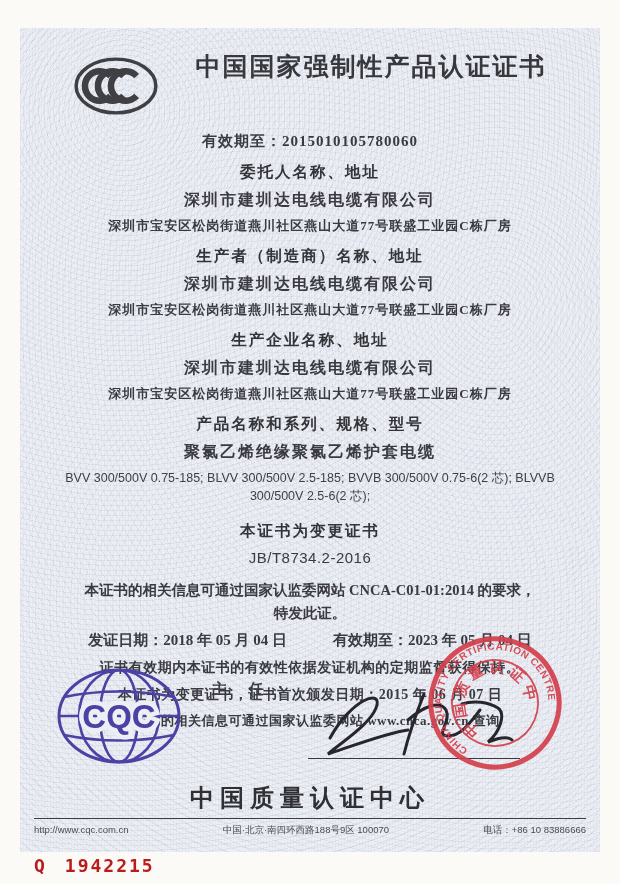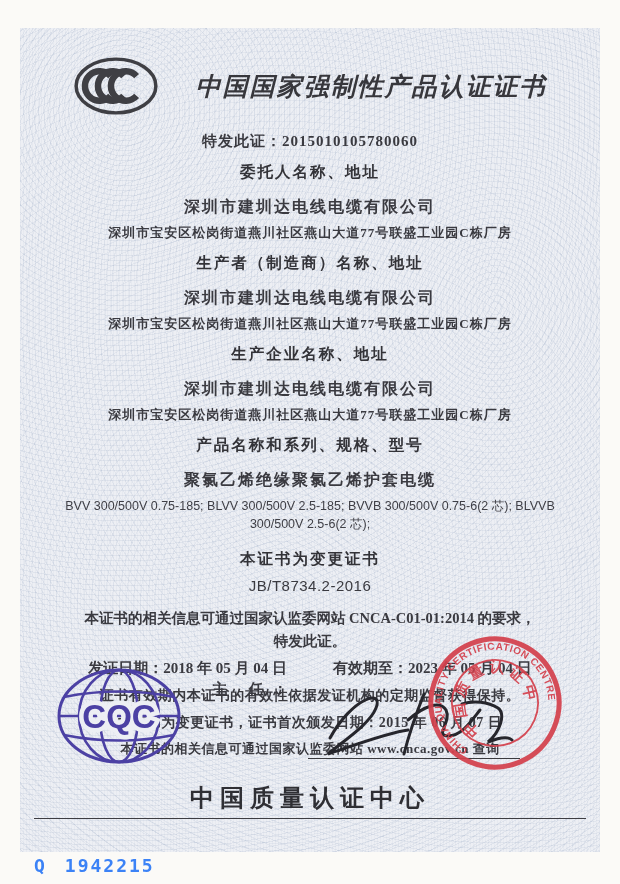--- a/index.html
+++ b/index.html
@@ -5,67 +5,67 @@
   html,body{margin:0;padding:0;}
   .page{position:relative;width:620px;height:884px;background:#fbfaf7;overflow:hidden;
         font-family:"Liberation Sans",sans-serif;color:#3a3a40;}
   .cert{position:absolute;left:20px;top:28px;width:580px;height:824px;
         background-color:#edeff4;
         background-image:
           repeating-radial-gradient(circle at 18% 10%, rgba(100,125,165,.10) 0 1px, rgba(0,0,0,0) 1px 5px),
           repeating-radial-gradient(circle at 82% 34%, rgba(100,125,165,.09) 0 1px, rgba(0,0,0,0) 1px 6px),
           repeating-radial-gradient(circle at 45% 70%, rgba(100,125,165,.08) 0 1px, rgba(0,0,0,0) 1px 7px),
           repeating-linear-gradient(90deg, rgba(120,140,175,.06) 0 1px, rgba(0,0,0,0) 1px 3px);}
-  .hdr{display:flex;align-items:center;padding:22px 26px 0 44px;font-style:italic;}
+  .hdr{display:flex;align-items:flex-start;padding:22px 26px 0 44px;}
   .hdr .title{flex:1;text-align:center;font-size:25px;font-weight:bold;letter-spacing:2px;color:#37373c;}
   .body{text-align:center;}
   .certno{margin-top:10px;font:bold 15px "Liberation Serif","DejaVu Serif",serif;letter-spacing:1px;}
   .h{margin-top:11px;font:bold 15.5px "Liberation Serif","DejaVu Serif",serif;letter-spacing:2px;color:#333338;}
-  .co{margin-top:14px;font:bold 16px "Liberation Serif","DejaVu Serif",serif;letter-spacing:2px;}
+  .co{margin-top:7px;font:bold 16px "Liberation Serif","DejaVu Serif",serif;letter-spacing:2px;}
   .addr{margin-top:6px;font:bold 13px "Liberation Serif","DejaVu Serif",serif;letter-spacing:1px;}
   .spec{margin:6px auto 16px;width:536px;font:12.5px/1.45 "Liberation Sans",sans-serif;color:#3f3f46;}
   .std{margin-top:7px;font:15px "Liberation Sans",sans-serif;letter-spacing:.5px;}
   .stmt{margin:13px auto 0;width:540px;font:bold 14.5px/1.55 "Liberation Serif","DejaVu Serif",serif;}
   .dates{margin-top:7px;display:flex;justify-content:center;gap:46px;
          font:bold 15px "Liberation Serif","DejaVu Serif",serif;}
   .note{margin-top:9px;font:bold 14px "Liberation Serif","DejaVu Serif",serif;letter-spacing:.5px;}
   .note.small{font-size:13px;margin-top:8px;}
   .cqc-logo{position:absolute;left:34px;top:638px;}
   .sig-label{position:absolute;left:192px;top:652px;font:bold 15px "Liberation Serif","DejaVu Serif",serif;
              letter-spacing:9px;}
   .sig-underline{position:absolute;left:288px;top:730px;width:212px;border-top:1.5px solid #3a3a3e;height:0;}
   .sig-svg{position:absolute;left:292px;top:652px;}
   .seal{position:absolute;left:390px;top:590px;opacity:.93;}
   .org-name{position:absolute;left:0;right:0;top:754px;text-align:center;
             font-weight:bold;font-size:24px;letter-spacing:6px;color:#2f2f34;}
   .rule{position:absolute;left:14px;right:14px;top:790px;border-top:1.6px solid #3d3d42;height:0;}
   .foot{position:absolute;left:14px;right:14px;top:796px;display:flex;justify-content:space-between;
         align-items:baseline;font-size:9.5px;color:#4b4b52;}
-  .serial{position:absolute;left:34px;top:855px;color:#3b82f6;
+  .serial{position:absolute;left:34px;top:855px;color:#b91c1c;
           font-family:"DejaVu Sans Mono","Liberation Mono",monospace;font-size:18px;font-weight:bold;}
   .serial .num{margin-left:20px;letter-spacing:2px;}
 </style>
 </head>
 <body>
 
 <div class="page">
   <div class="cert">
 
     <div class="hdr">
       <svg width="104" height="72" viewBox="0 0 120 80">
         <ellipse cx="60" cy="40" rx="46" ry="31" fill="none" stroke="#3f3f44" stroke-width="4"></ellipse>
         <path d="M 53.8 28.6 A 17 17 0 1 0 53.8 51.4" fill="none" stroke="#3f3f44" stroke-width="7.5"></path>
         <path d="M 68.8 28.6 A 17 17 0 1 0 68.8 51.4" fill="none" stroke="#3f3f44" stroke-width="7.5"></path>
         <path d="M 83.8 28.6 A 17 17 0 1 0 83.8 51.4" fill="none" stroke="#3f3f44" stroke-width="7.5"></path>
       </svg>
       <div class="title">中国国家强制性产品认证证书</div>
     </div>
 
     <div class="body">
-      <div class="certno">特发此证：2015010105780060</div>
+      <div class="certno">有效期至：2015010105780060</div>
 
       <div class="h">委托人名称、地址</div>
       <div class="co">深圳市建圳达电线电缆有限公司</div>
       <div class="addr">深圳市宝安区松岗街道燕川社区燕山大道77号联盛工业园C栋厂房</div>
 
       <div class="h">生产者（制造商）名称、地址</div>
       <div class="co">深圳市建圳达电线电缆有限公司</div>
       <div class="addr">深圳市宝安区松岗街道燕川社区燕山大道77号联盛工业园C栋厂房</div>
 
       <div class="h">生产企业名称、地址</div>
@@ -128,18 +128,23 @@
           <textPath href="#ringPath" startOffset="2">CHINA  QUALITY  CERTIFICATION  CENTRE</textPath>
         </text>
         <text font-family="Liberation Serif, serif" font-weight="bold" font-size="15" letter-spacing="4" fill="#d4414d">
           <textPath href="#innerPath" startOffset="0">中国质量认证中心</textPath>
         </text>
       </g>
     </svg>
 
     <div class="org-name">中国质量认证中心</div>
     <div class="rule"></div>
+    <div class="foot">
+      <span>http://www.cqc.com.cn</span>
+      <span>中国·北京·南四环西路188号9区  100070</span>
+      <span>电话：+86 10 83886666</span>
+    </div>
   </div>
 
   <div class="serial">
     <span>Q</span><span class="num">1942215</span>
   </div>
 </div>
 
 </body></html>

